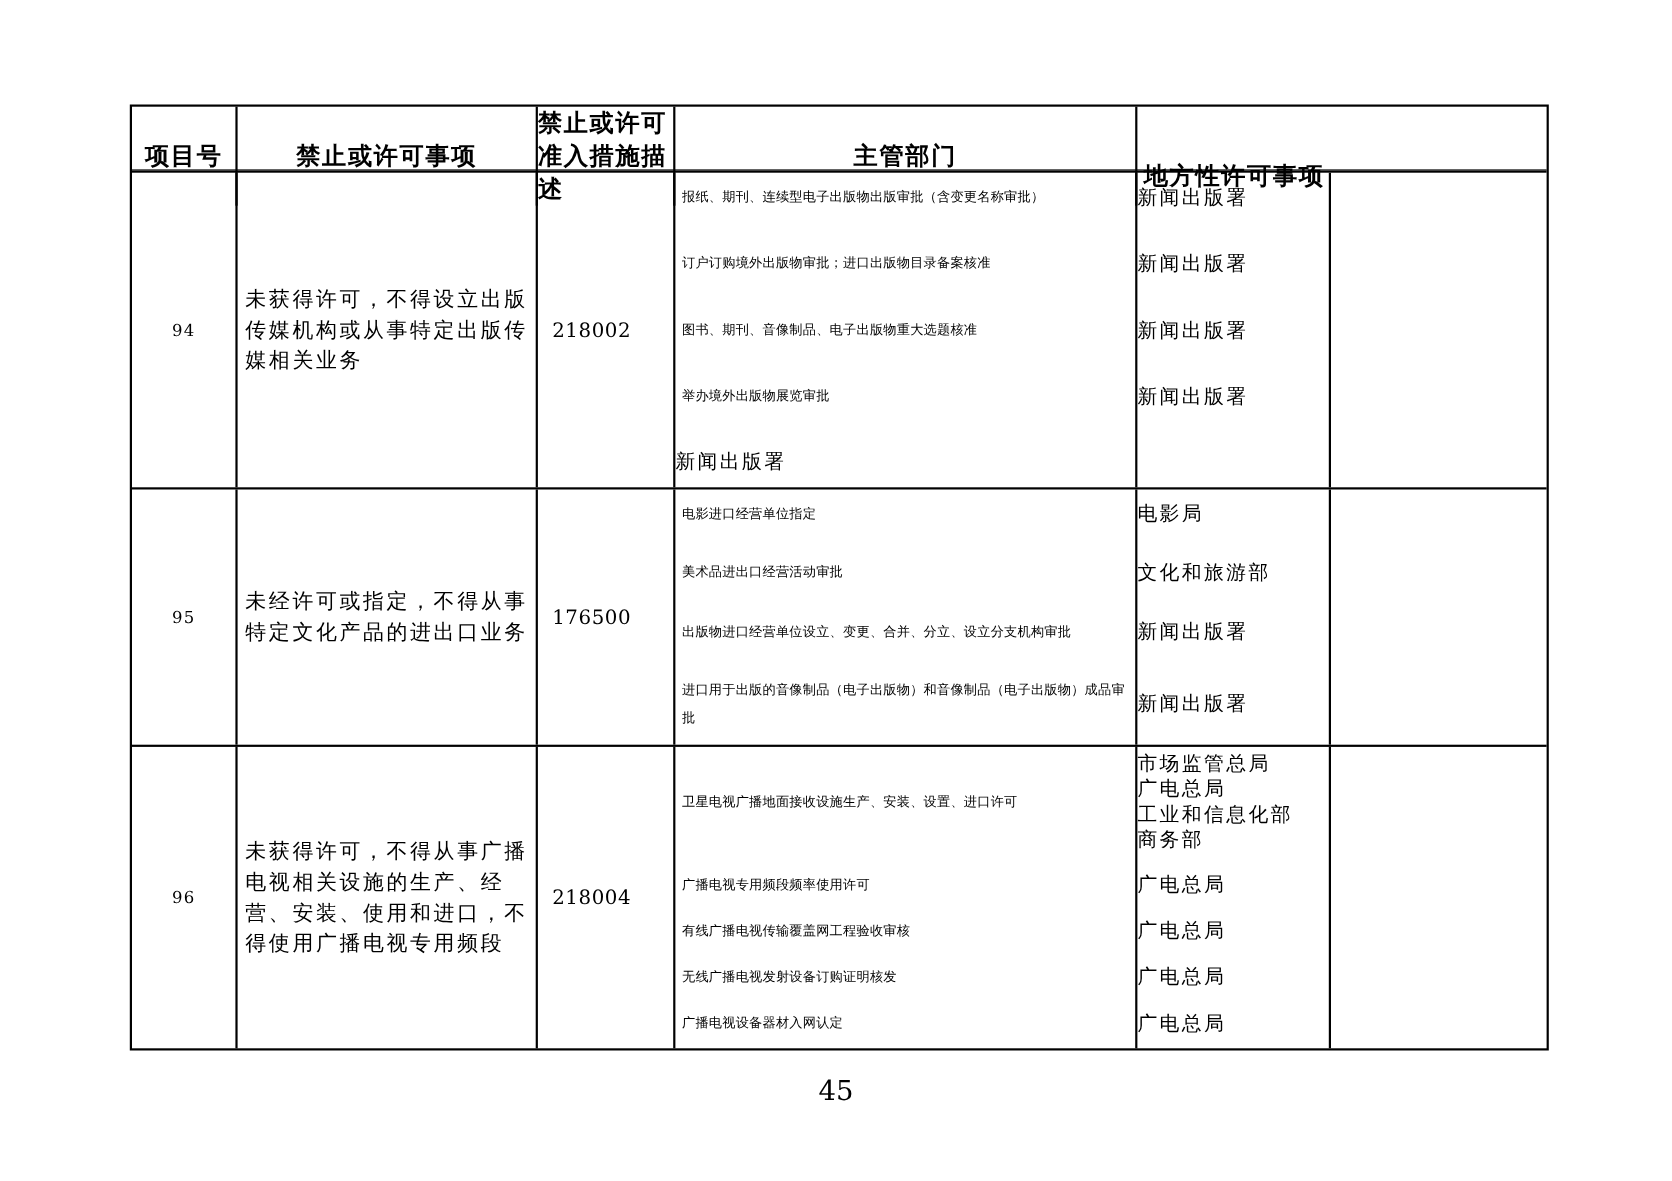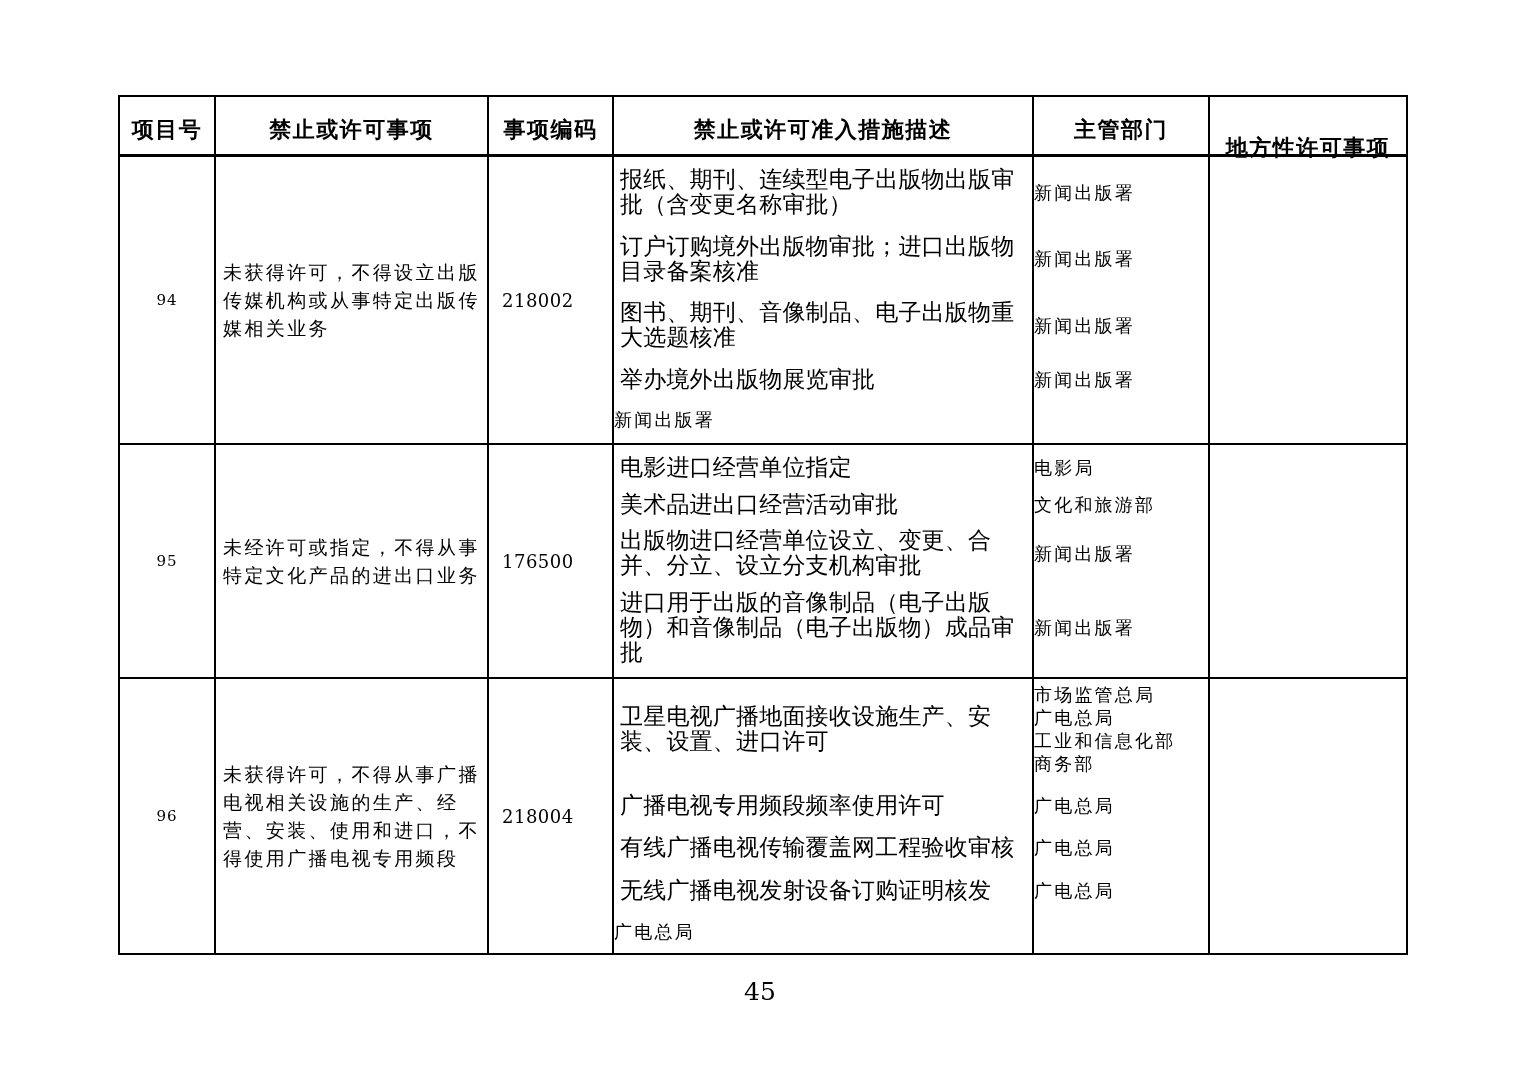--- a/index.html
+++ b/index.html
@@ -50,42 +50,41 @@
   }
   .r2 .c-measures { padding:4px 0 10px 0; }
   .c-measures::after {
     content:""; position:absolute; left:418px; top:0; bottom:0;
     width:2px; background:#000;
   }
   .measure {
     display:grid; grid-template-columns:420px 1fr; align-items:center;
   }
   .m-text {
-    font-size:23px; letter-spacing:0.2px; line-height:25px;
+    font-size:12px; letter-spacing:0.2px; line-height:25px;
     padding-left:6px; padding-right:2px;
   }
   .m-dept {
     font-size:18px; letter-spacing:2.2px; line-height:23px;
     padding-left:0;
   }
   .c-local { border-right:none; }
   .page-number {
     position:absolute; top:977px; left:0; width:1520px;
     text-align:center; font-size:25px;
   }
 </style>
 </head>
 <body>
 
 <div class="doc-table">
 
   <div class="row hrow">
     <div class="hcell">项目号</div>
     <div class="hcell">禁止或许可事项</div>
-    <div class="hcell">事项编码</div>
     <div class="hcell">禁止或许可准入措施描述</div>
     <div class="hcell">主管部门</div>
     <div class="hcell">地方性许可事项</div>
   </div>
 
   <div class="row r0">
     <div class="cell c-id">94</div>
     <div class="cell c-item">
         <span>未获得许可，不得设立出版传媒机构或从事特定出版传媒相关业务</span>
       </div>
@@ -187,20 +186,21 @@
             <div>广电总局</div>
           </div>
       </div>
       <div class="measure">
         <div class="m-text">无线广播电视发射设备订购证明核发</div>
         <div class="m-dept">
             <div>广电总局</div>
           </div>
       </div>
       <div class="measure">
+        <div class="m-text">广播电视设备器材入网认定</div>
         <div class="m-dept">
             <div>广电总局</div>
           </div>
       </div>
     </div>
     <div class="cell c-local"></div>
   </div>
 
 </div>
 

